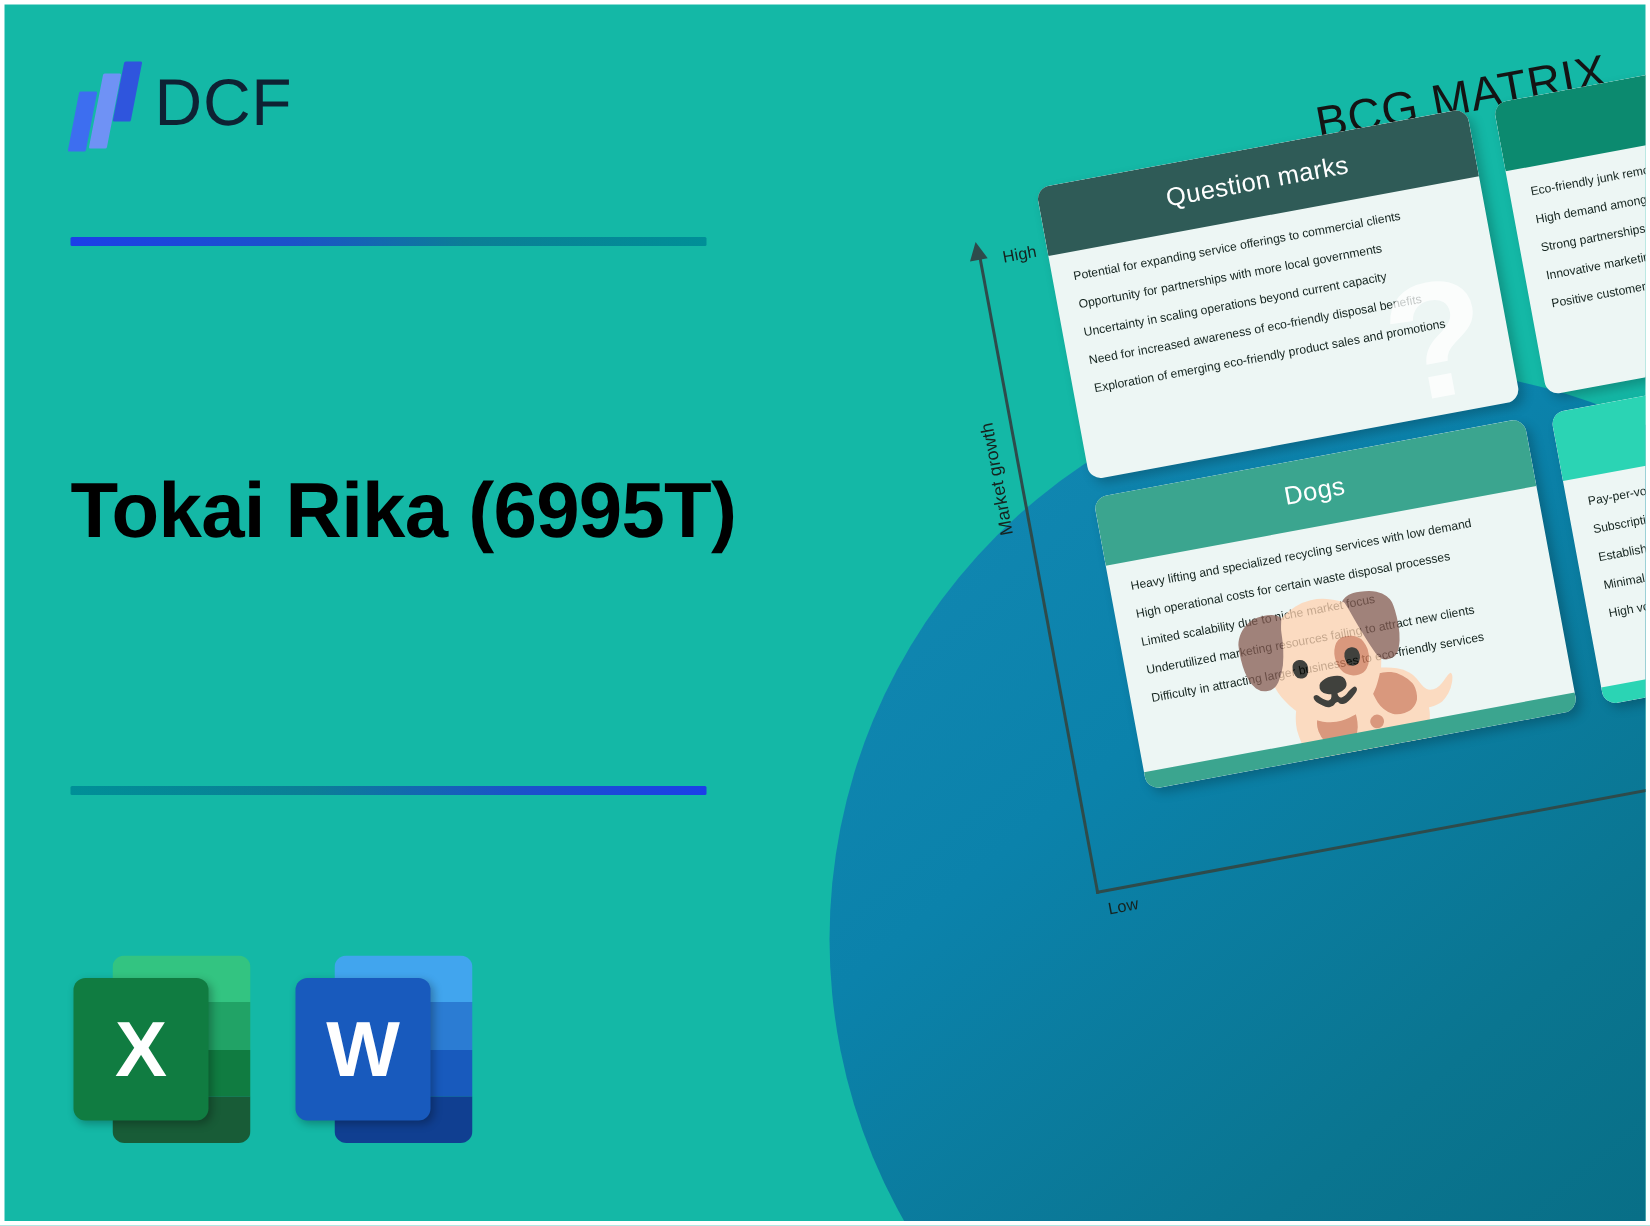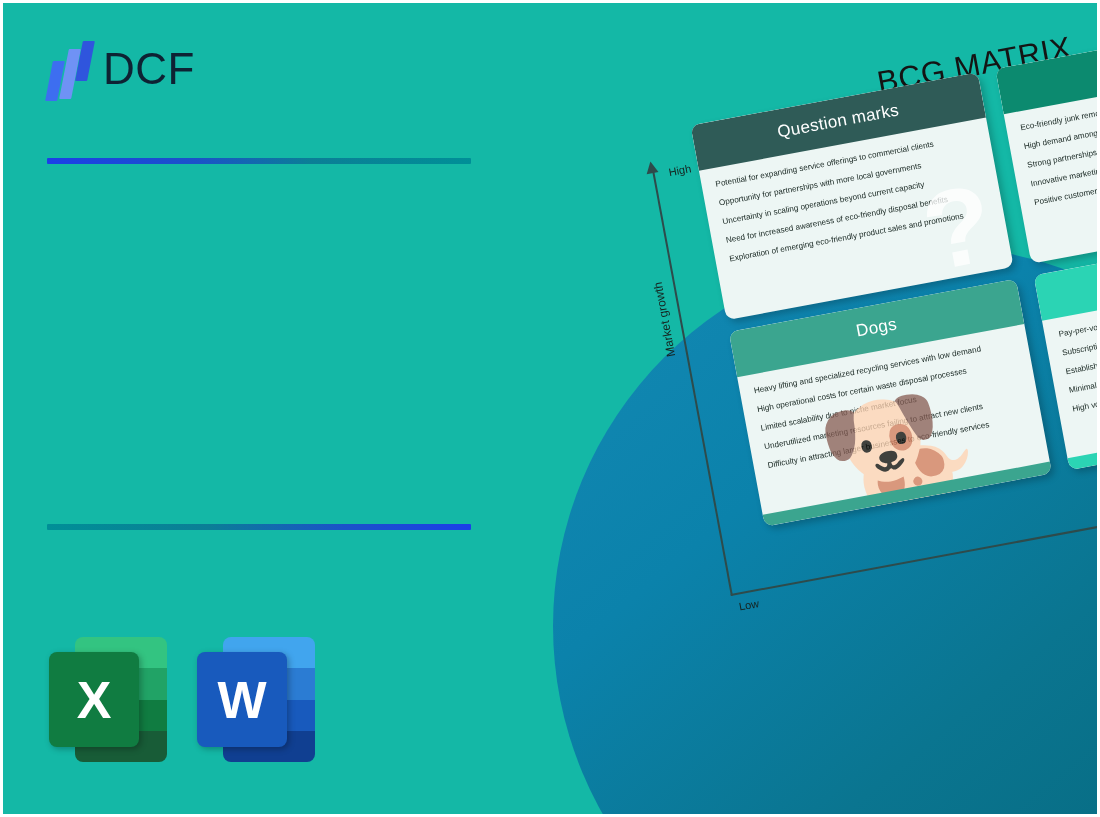--- a/index.html
+++ b/index.html
@@ -156,20 +156,21 @@
     <div class="logo-mark">
       <span class="bar-a"></span>
         <span class="bar-b"></span>
         <span class="bar-c"></span>
     </div>
     <div class="logo-text">DCF</div>
   </div>
 
   <div class="divider divider-top"></div>
 
+  <h1 class="page-title">Tokai Rika (6995T)</h1>
 
   <div class="divider divider-bottom"></div>
 
   <div class="office-icons">
     <div class="office-icon xl">
       <div class="oi-sheet">
           <i></i>
           <i></i>
           <i></i>
           <i></i>

